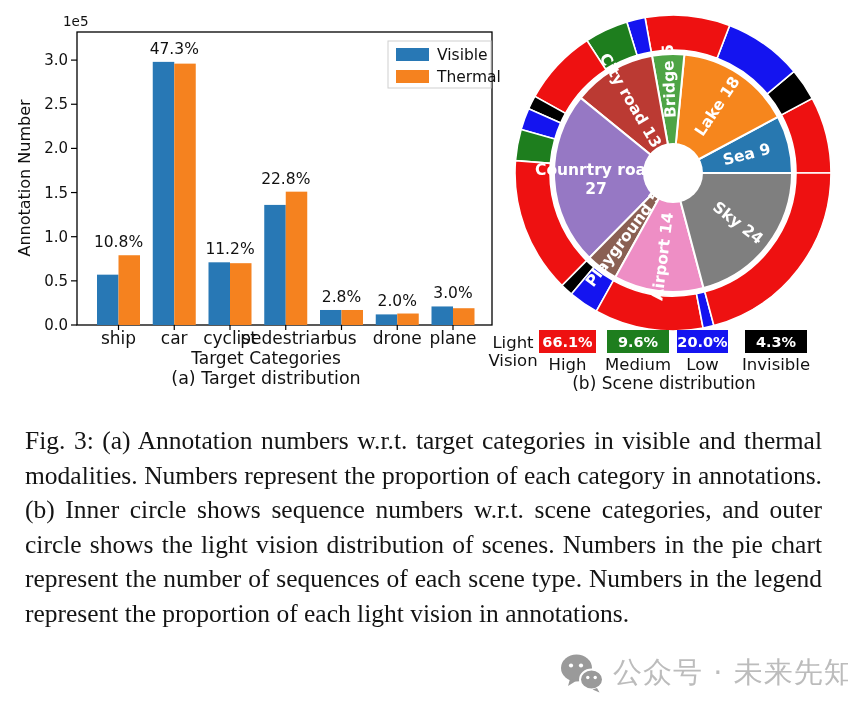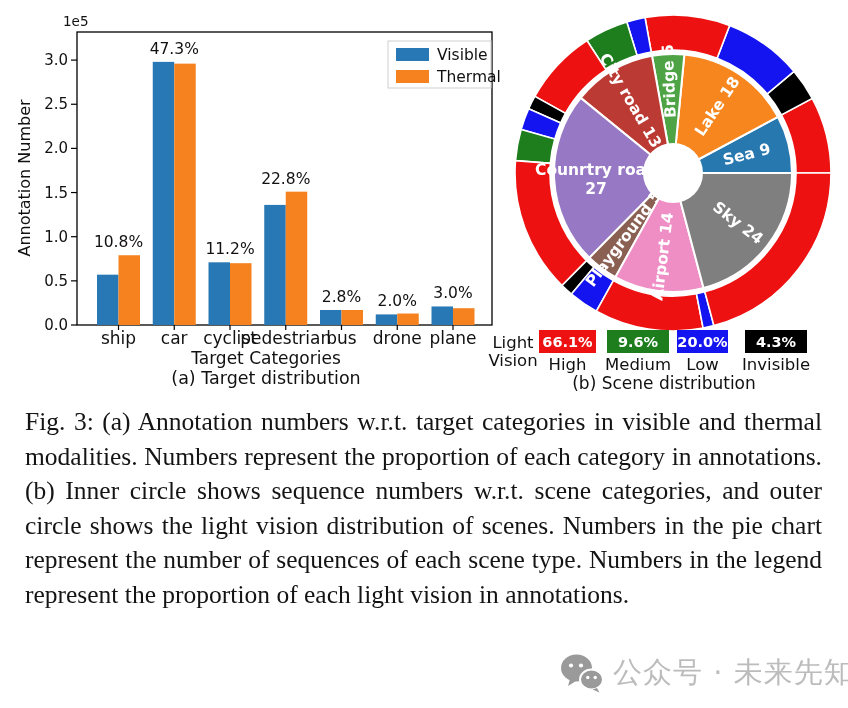--- a/index.html
+++ b/index.html
@@ -1,19 +1,19 @@
 <!DOCTYPE html>
 <html><head>
 <meta charset="utf-8">
 <style>
   html,body{margin:0;padding:0;background:#ffffff;}
   .page{position:relative;width:848px;height:708px;background:#fff;overflow:hidden;
         font-family:"DejaVu Sans",sans-serif;}
   #fig{display:block;}
-  .caption{margin:9px 26px 0 25px;font-family:"Liberation Serif",serif;
+  .caption{margin:28px 26px 0 25px;font-family:"Liberation Serif",serif;
            font-size:25.5px;line-height:1.355;text-align:justify;color:#141414;}
   .watermark{position:absolute;left:560px;top:653px;display:flex;align-items:center;gap:9px;}
   .watermark span{font-family:"DejaVu Sans",sans-serif;font-size:29px;color:#bcbcbc;
                   letter-spacing:1px;white-space:nowrap;}
 </style>
 </head>
 <body>
 
 <div class="page">
   <svg id="fig" width="848" height="396" viewBox="0 0 848 396">

